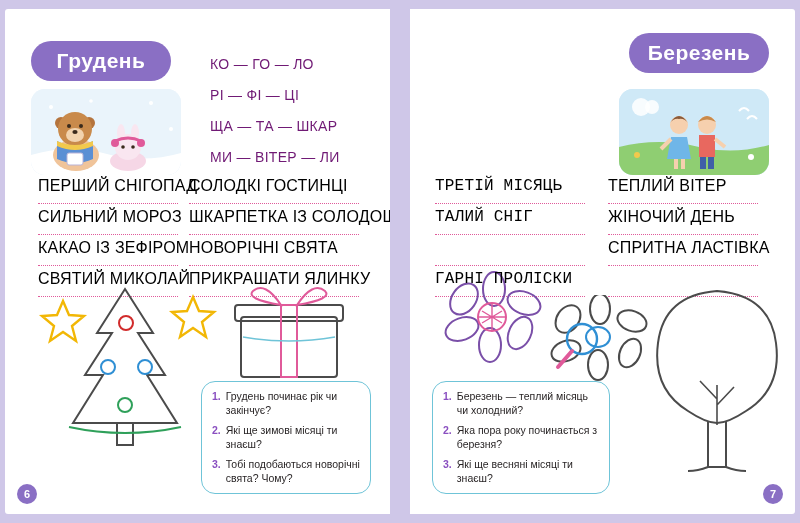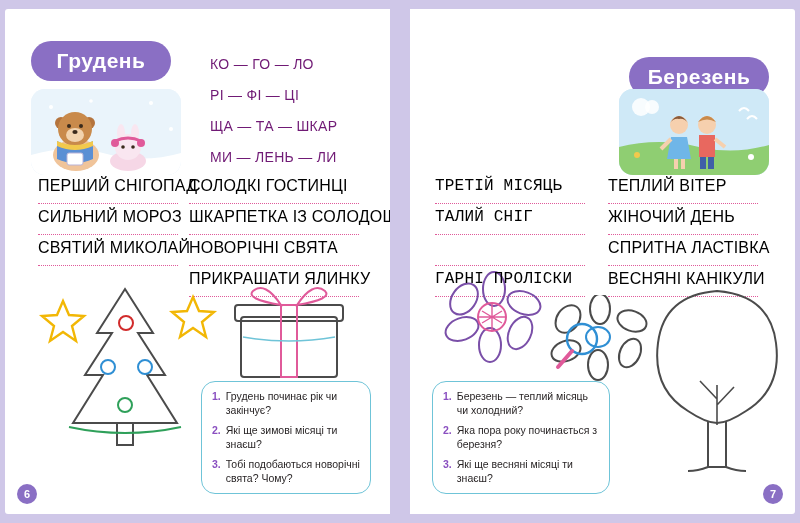--- a/index.html
+++ b/index.html
@@ -27,21 +27,21 @@
     width:140px;height:40px;
     border-radius:20px;
     background:#8a6fc4;
     color:#ffffff;
     font-size:21px;font-weight:bold;
     display:flex;align-items:center;justify-content:center;
     letter-spacing:.5px;
     box-shadow:0 0 0 3px #ffffff;
   }
   .badge.l{left:26px;top:32px;}
-  .badge.r{right:26px;top:48px;}
+  .badge.r{right:26px;top:24px;}
 
   
   .syls{position:absolute;font-size:14px;color:#701a75;line-height:31px;}
   .syls.l{left:205px;top:40px;}
   .syls.r{left:25px;top:40px;}
   .syl-row{white-space:nowrap;letter-spacing:.3px;}
   .wcol{position:absolute;}
   .wline{height:31px;position:relative;white-space:nowrap;}
   .wline span.txt{position:relative;z-index:2;letter-spacing:.2px;}
   .wline .rule{
@@ -131,26 +131,27 @@
           <circle cx="84" cy="54" r="4" fill="#e05a9a"></circle>
           <circle cx="110" cy="54" r="4" fill="#e05a9a"></circle>
         </g>
       </svg>
     </div>
 
     <div class="syls l">
       <div class="syl-row">КО — ГО — ЛО</div>
       <div class="syl-row">РІ — ФІ — ЦІ</div>
       <div class="syl-row">ЩА — ТА — ШКАР</div>
-      <div class="syl-row">МИ — ЛЕНЬ — ЛИ</div>
+      <div class="syl-row">МИ — ВІТЕР — ЛИ</div>
     </div>
 
     <div class="wcol" style="left:33px;top:168px;">
       <div class="wline"><span class="txt">ПЕРШИЙ СНІГОПАД</span><span class="rule" style="width:140px;"></span></div>
       <div class="wline"><span class="txt">СИЛЬНИЙ МОРОЗ</span><span class="rule" style="width:140px;"></span></div>
+      <div class="wline"><span class="txt">КАКАО ІЗ ЗЕФІРОМ</span><span class="rule" style="width:140px;"></span></div>
       <div class="wline"><span class="txt">СВЯТИЙ МИКОЛАЙ</span><span class="rule" style="width:140px;"></span></div>
     </div>
 
     <div class="wcol" style="left:184px;top:168px;">
       <div class="wline"><span class="txt">СОЛОДКІ ГОСТИНЦІ</span><span class="rule" style="width:170px;"></span></div>
       <div class="wline"><span class="txt">ШКАРПЕТКА ІЗ СОЛОДОЩАМИ</span><span class="rule" style="width:170px;"></span></div>
       <div class="wline"><span class="txt">НОВОРІЧНІ СВЯТА</span><span class="rule" style="width:170px;"></span></div>
       <div class="wline"><span class="txt">ПРИКРАШАТИ ЯЛИНКУ</span><span class="rule" style="width:170px;"></span></div>
     </div>
 
@@ -241,21 +242,21 @@
       <div class="wline"><span class="txt">ТРЕТІЙ МІСЯЦЬ</span><span class="rule" style="width:150px;"></span></div>
       <div class="wline"><span class="txt">ТАЛИЙ СНІГ</span><span class="rule" style="width:150px;"></span></div>
       <div class="wline"><span class="rule" style="width:150px;"></span></div>
       <div class="wline"><span class="txt">ГАРНІ ПРОЛІСКИ</span><span class="rule" style="width:150px;"></span></div>
     </div>
 
     <div class="wcol" style="left:198px;top:168px;">
       <div class="wline"><span class="txt">ТЕПЛИЙ ВІТЕР</span><span class="rule" style="width:150px;"></span></div>
       <div class="wline"><span class="txt">ЖІНОЧИЙ ДЕНЬ</span><span class="rule" style="width:150px;"></span></div>
       <div class="wline"><span class="txt">СПРИТНА ЛАСТІВКА</span><span class="rule" style="width:150px;"></span></div>
-      <div class="wline"><span class="txt">ВЕСНЯНІ КАНІКУЛИ</span><span class="rule" style="width:150px;"></span></div>
+      <div class="wline"><span class="rule" style="width:150px;"></span></div>
     </div>
 
     <div class="ill" style="left:22px;top:262px;">
       <svg width="130" height="110" viewBox="0 0 130 110">
         <g fill="none" stroke="#7a4fa8" stroke-width="2">
           <ellipse cx="62" cy="18" rx="11" ry="17"></ellipse>
           <ellipse cx="92" cy="32" rx="17" ry="11" transform="rotate(20 92 32)"></ellipse>
           <ellipse cx="88" cy="62" rx="11" ry="17" transform="rotate(25 88 62)"></ellipse>
           <ellipse cx="58" cy="74" rx="11" ry="17"></ellipse>
           <ellipse cx="30" cy="58" rx="17" ry="11" transform="rotate(-20 30 58)"></ellipse>

